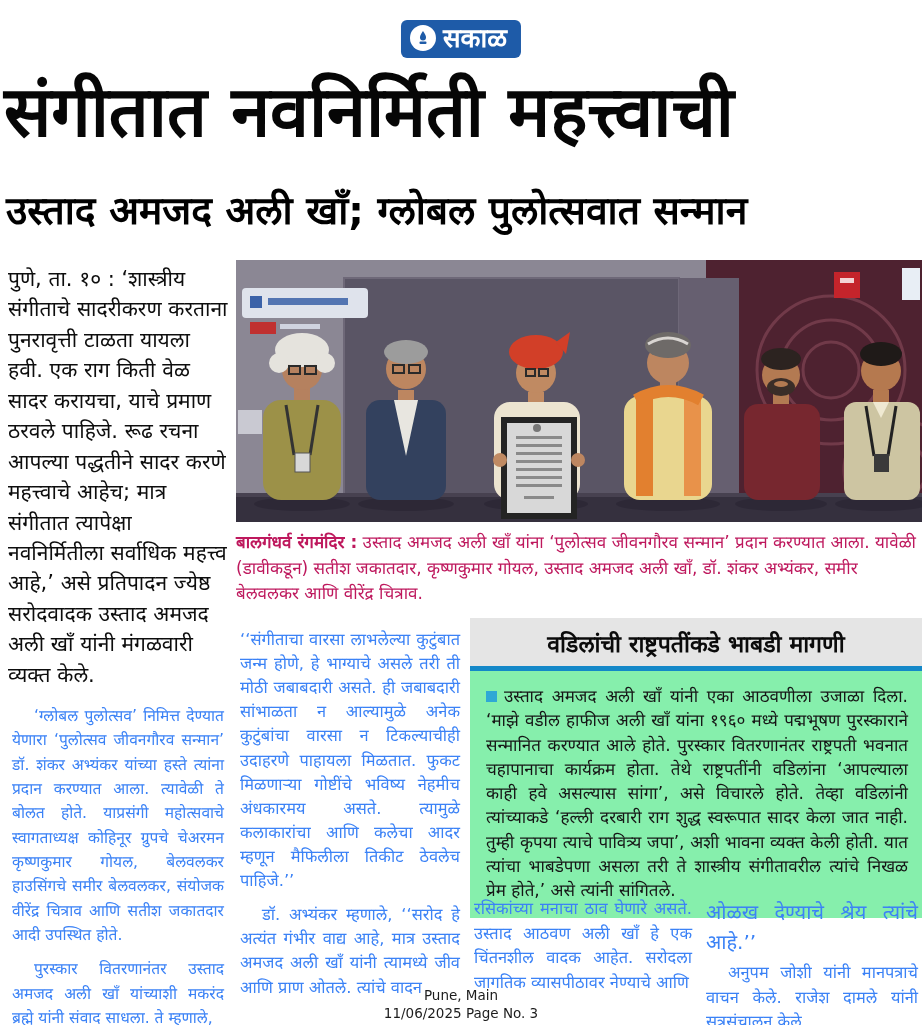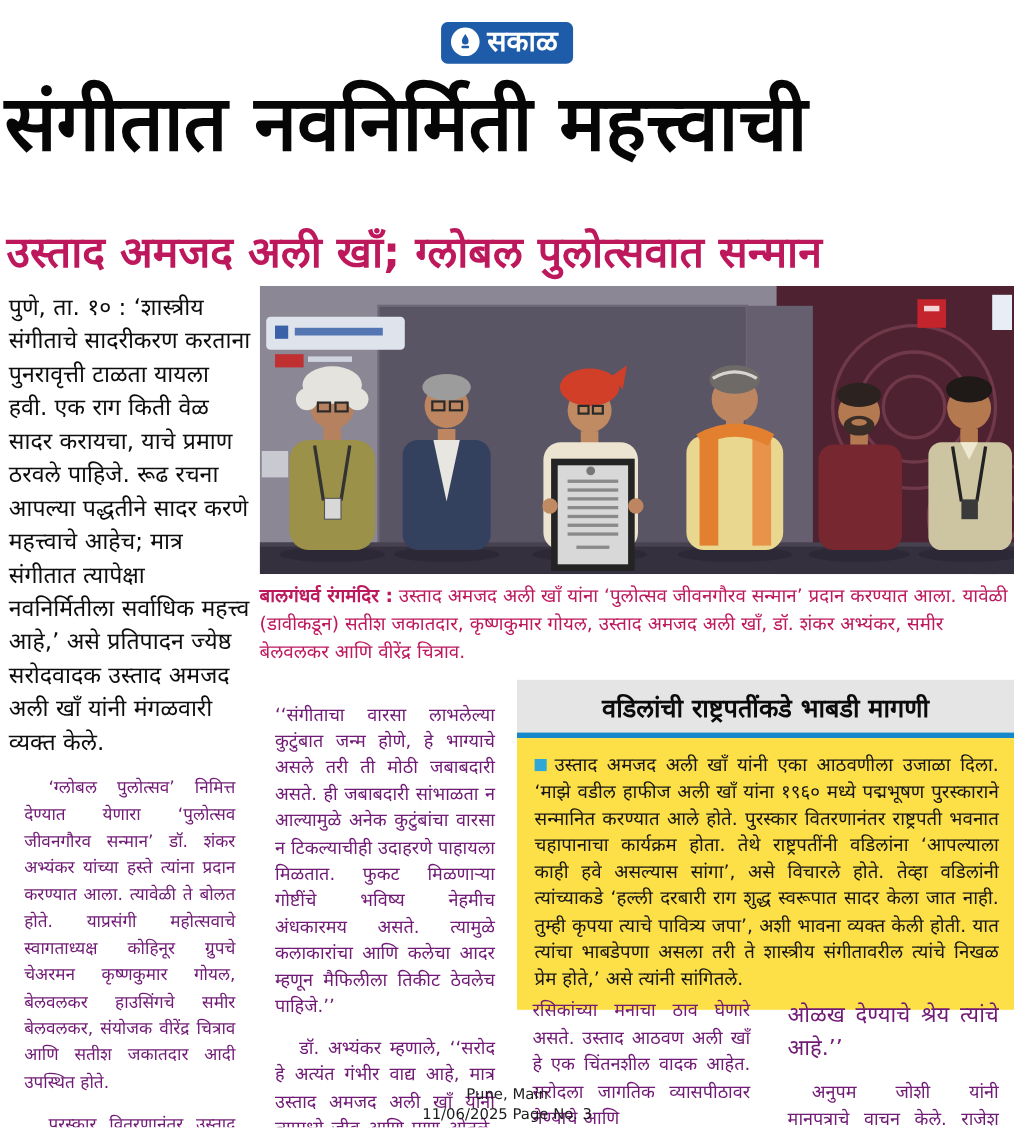--- a/index.html
+++ b/index.html
@@ -11,39 +11,39 @@
             border-radius:6px;padding:4px 14px 6px 9px;height:38px;box-sizing:border-box;}
   .logo-emblem{width:26px;height:26px;border-radius:50%;background:#ffffff;
                display:flex;align-items:center;justify-content:center;flex:0 0 auto;}
   .logo-emblem svg{display:block;}
   .logo-text{color:#ffffff;font-weight:bold;font-size:26px;line-height:1;
              font-family:"DejaVu Sans",sans-serif;}
   
   .headline{position:absolute;top:58px;left:4px;width:916px;font-size:70px;
             font-weight:bold;color:#060606;line-height:1.55;white-space:nowrap;}
   .subheadline{position:absolute;top:180px;left:6px;width:912px;font-size:39px;
-               font-weight:bold;color:#be185d;line-height:1.6;white-space:nowrap;margin-top:20px;}
+               font-weight:bold;color:#000000;line-height:1.6;white-space:nowrap;}
   
   .col{position:absolute;}
   .lead-para{font-size:21px;line-height:1.45;color:#0d0d0d;text-align:left;margin:0;}
-  .small-para{font-size:15.6px;line-height:1.56;text-align:justify;margin:14px;color:#701a75;}
+  .small-para{font-size:15.6px;line-height:1.56;text-align:justify;margin:4px;color:#3b82f6;}
   .indent{text-indent:22px;}
   .mt{margin-top:10px;}
   
   .photo{position:absolute;left:236px;top:260px;width:686px;height:262px;overflow:hidden;}
   .photo svg{display:block;}
   
   .caption{position:absolute;left:236px;top:530px;width:684px;font-size:17px;
            line-height:1.5;color:#be185d;text-align:left;}
   .caption b{font-weight:bold;}
   
   .sidebox{position:absolute;left:470px;top:618px;width:452px;box-sizing:border-box;}
   .sidebox-header{background:#e5e5e5;border-bottom:5px solid #1488c8;text-align:center;
                   font-size:23px;font-weight:bold;color:#0b0b0b;padding:9px 6px 7px 6px;}
-  .sidebox-body{background:#fde047;padding:13px 14px 15px 16px;font-size:17px;
+  .sidebox-body{background:#86efac;padding:13px 14px 15px 16px;font-size:17px;
                 line-height:1.43;text-align:justify;color:#151515;min-height:176px;}
   .bullet{display:inline-block;width:11px;height:11px;background:#2fa8d5;
           margin-right:7px;vertical-align:baseline;}
   
   .footer{position:absolute;left:0;top:986px;width:922px;text-align:center;
           font-size:13.5px;line-height:1.35;color:#1c1c1c;}
 </style>
 </head>
 <body>
 

